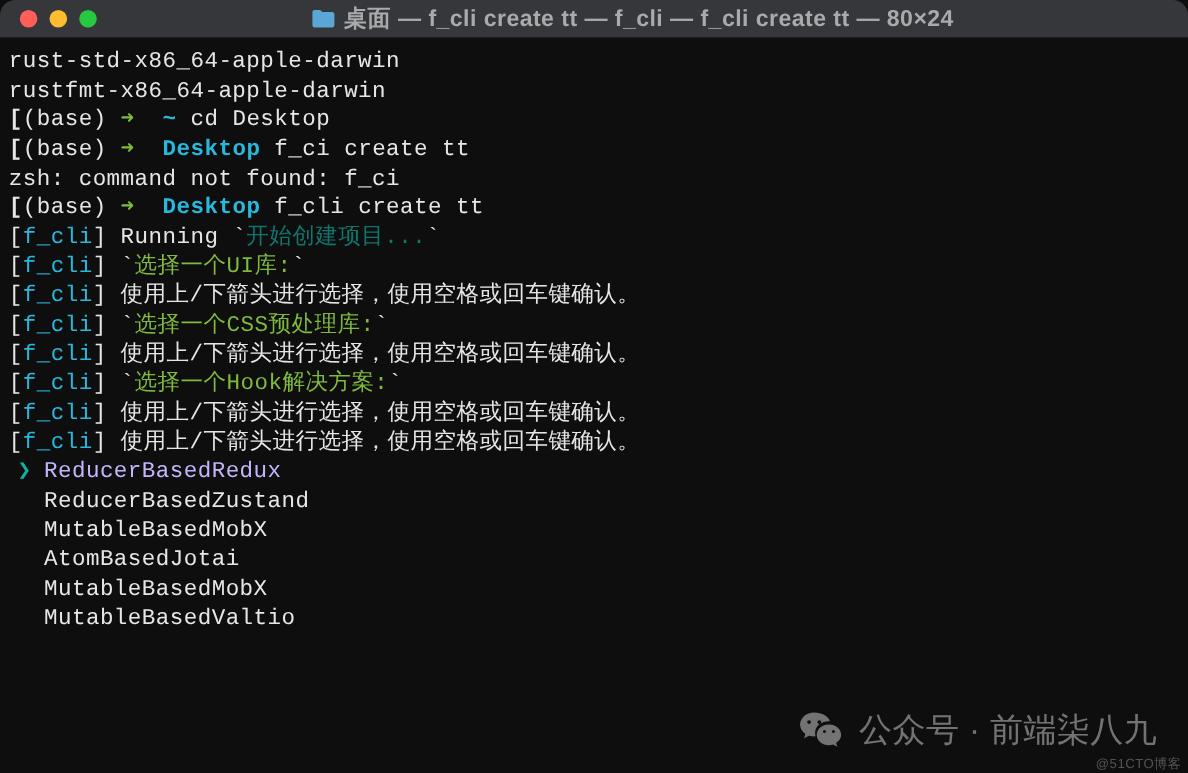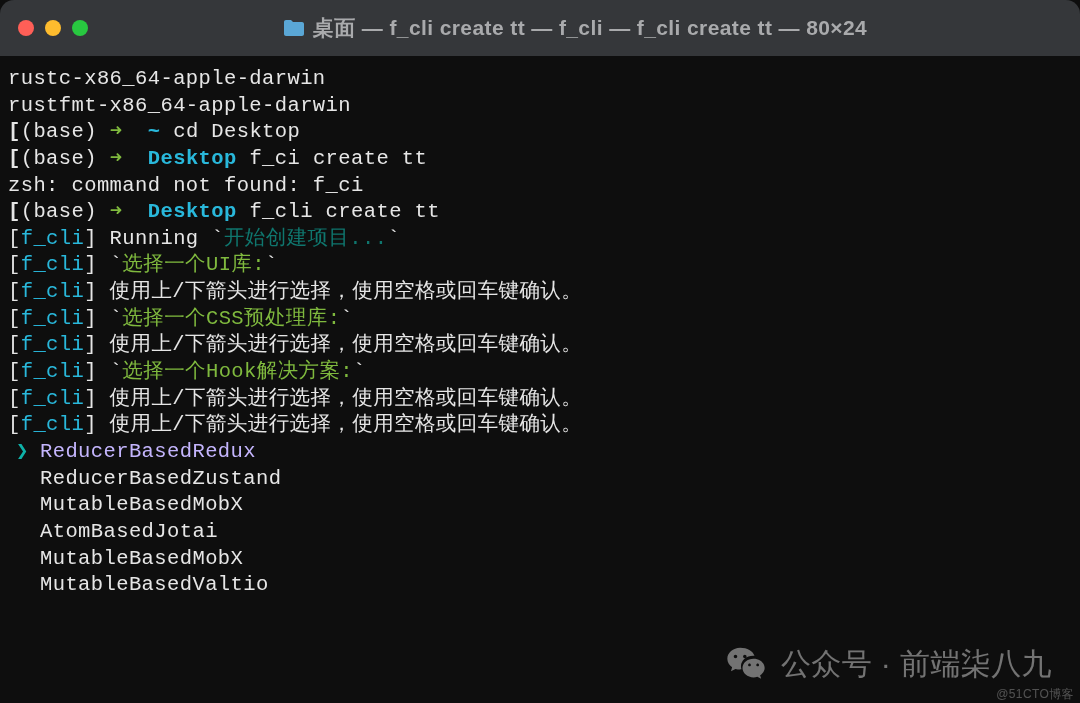--- a/index.html
+++ b/index.html
@@ -8,21 +8,21 @@
       height: 703px;
       background: #0e0e0e;
       font-family: Menlo, Monaco, "Courier New", monospace;
       font-size: 20.5px;
       overflow: hidden;
       border-radius: 14px;
       position: relative;
       letter-spacing: 0.4px;
     }
     .titlebar {
-      height: 56px;
+      height: 34px;
       background: #35373a;
       display: flex;
       align-items: center;
       padding: 0 18px;
     }
     .traffic-lights {
       display: flex;
       gap: 11px;
       align-items: center;
     }
@@ -109,21 +109,21 @@
     <span class="folder-icon">
       <svg width="22" height="18" viewBox="0 0 22 18" fill="none">
           <path d="M1 3c0-1.1.9-2 2-2h5l2 2h9c1.1 0 2 .9 2 2v10c0 1.1-.9 2-2 2H3c-1.1 0-2-.9-2-2V3z" fill="#5aa7d6"></path>
         </svg>
     </span>
     <span>桌面 — f_cli create tt — f_cli — f_cli create tt — 80×24</span>
   </div>
 </div>
 
 <div class="terminal">
-  <div class="line white">rustc-x86_64-apple-darwin</div>
+  <div class="line white">rust-std-x86_64-apple-darwin</div>
   <div class="line white">rustfmt-x86_64-apple-darwin</div>
 
   <div class="line"><span class="bold white">[</span><span class="white">(base)</span> <span class="bold green">➜</span>  <span class="bold cyan">~</span> <span class="white">cd Desktop</span></div>
 
   <div class="line"><span class="bold white">[</span><span class="white">(base)</span> <span class="bold green">➜</span>  <span class="bold cyan">Desktop</span> <span class="white">f_ci create tt</span></div>
 
   <div class="line white">zsh: command not found: f_ci</div>
 
   <div class="line"><span class="bold white">[</span><span class="white">(base)</span> <span class="bold green">➜</span>  <span class="bold cyan">Desktop</span> <span class="white">f_cli create tt</span></div>
 

